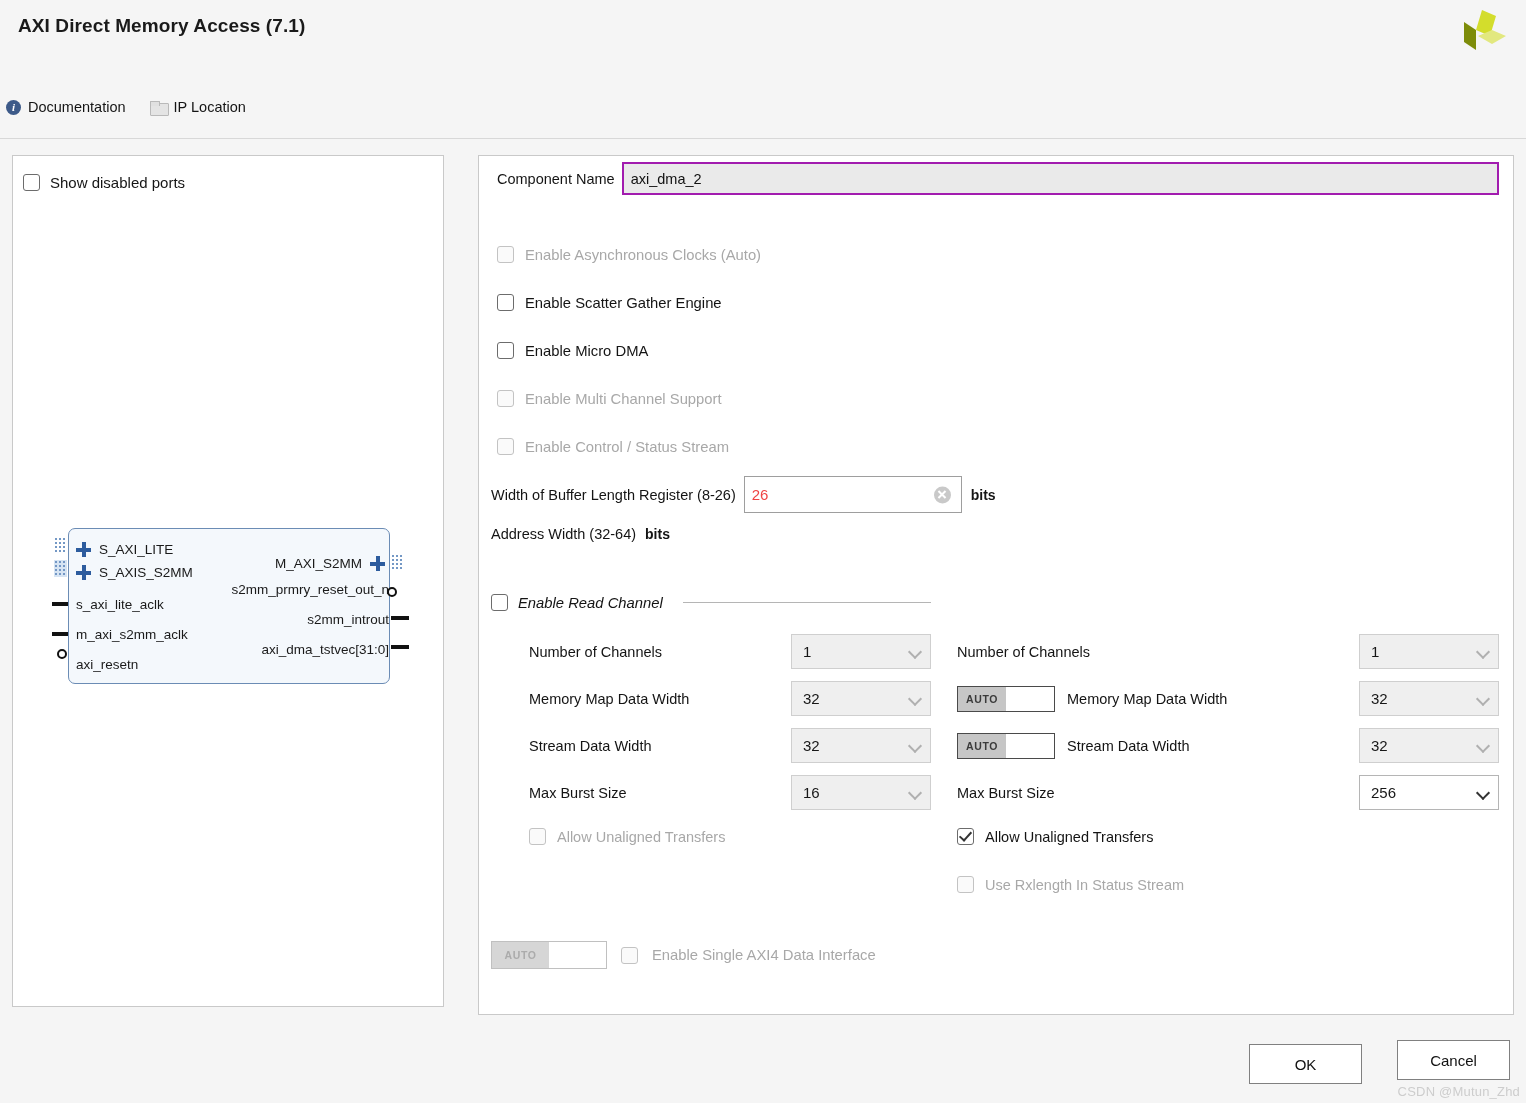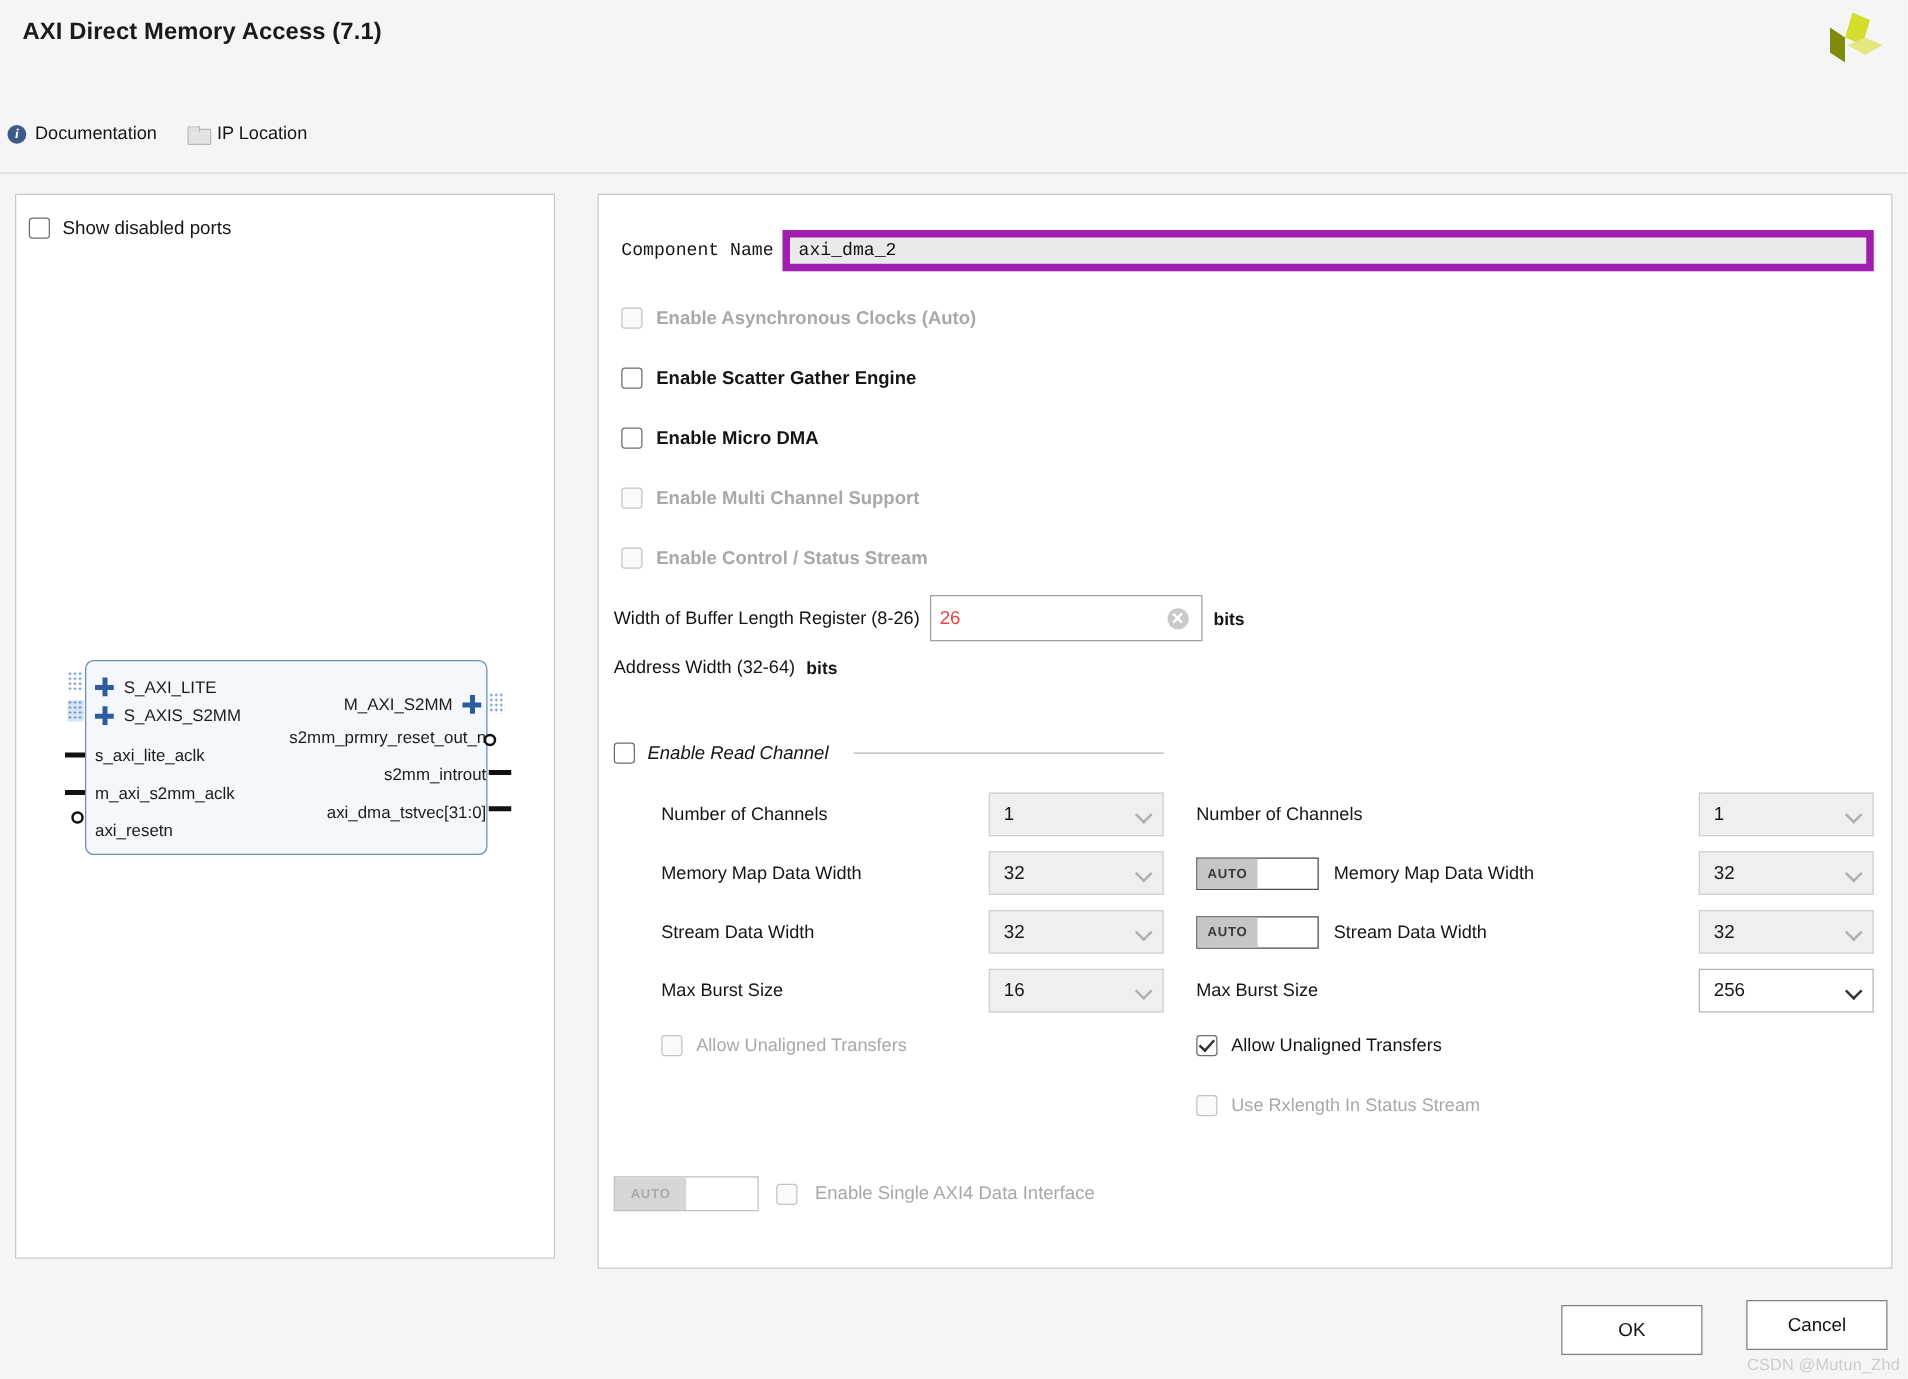--- a/index.html
+++ b/index.html
@@ -83,28 +83,28 @@
     border: 2.5px solid #111; background: #fff;
   }
   .sig { position: absolute; font-size: 13.5px; color: #1a1a1a; white-space: nowrap; }
   .sig.r { text-align: right; }
 
   
   .right-panel {
     position: absolute; left: 478px; top: 155px; width: 1036px; height: 860px;
     background: #fff; border: 1px solid #c9c9c9;
   }
-  .cn-row { position: absolute; left: 18px; top: 28px; display: flex; align-items: center; width: 1002px; font-family: Liberation Mono, monospace; }
+  .cn-row { position: absolute; left: 18px; top: 6px; display: flex; align-items: center; width: 1002px; }
   .cn-label { font-size: 14.5px; color: #141414; margin-right: 7px; white-space: nowrap; }
   .cn-input {
-    flex: 1; height: 33px; background: #eaeaea; border: 6px solid #a21caf;
+    flex: 1; height: 33px; background: #eaeaea; border: 2px solid #a21caf;
     display: flex; align-items: center; padding-left: 7px; font-size: 14.5px; color: #111;
   }
 
-  .opt { position: absolute; left: 18px; display: flex; align-items: center; gap: 11px; font-weight: bold; }
+  .opt { position: absolute; left: 18px; display: flex; align-items: center; gap: 11px; }
   .opt-label { font-size: 14.8px; color: #141414; }
   .opt-label.dis { color: #a8a8a8; }
 
   .fld { position: absolute; display: flex; align-items: center; }
   .fld-label { font-size: 14.5px; color: #141414; white-space: nowrap; }
   .txtbox {
     height: 37px; background: #fff; border: 1px solid #9e9e9e;
     display: flex; align-items: center; position: relative;
     padding-left: 7px; font-size: 15px; color: #ef4444;
   }

